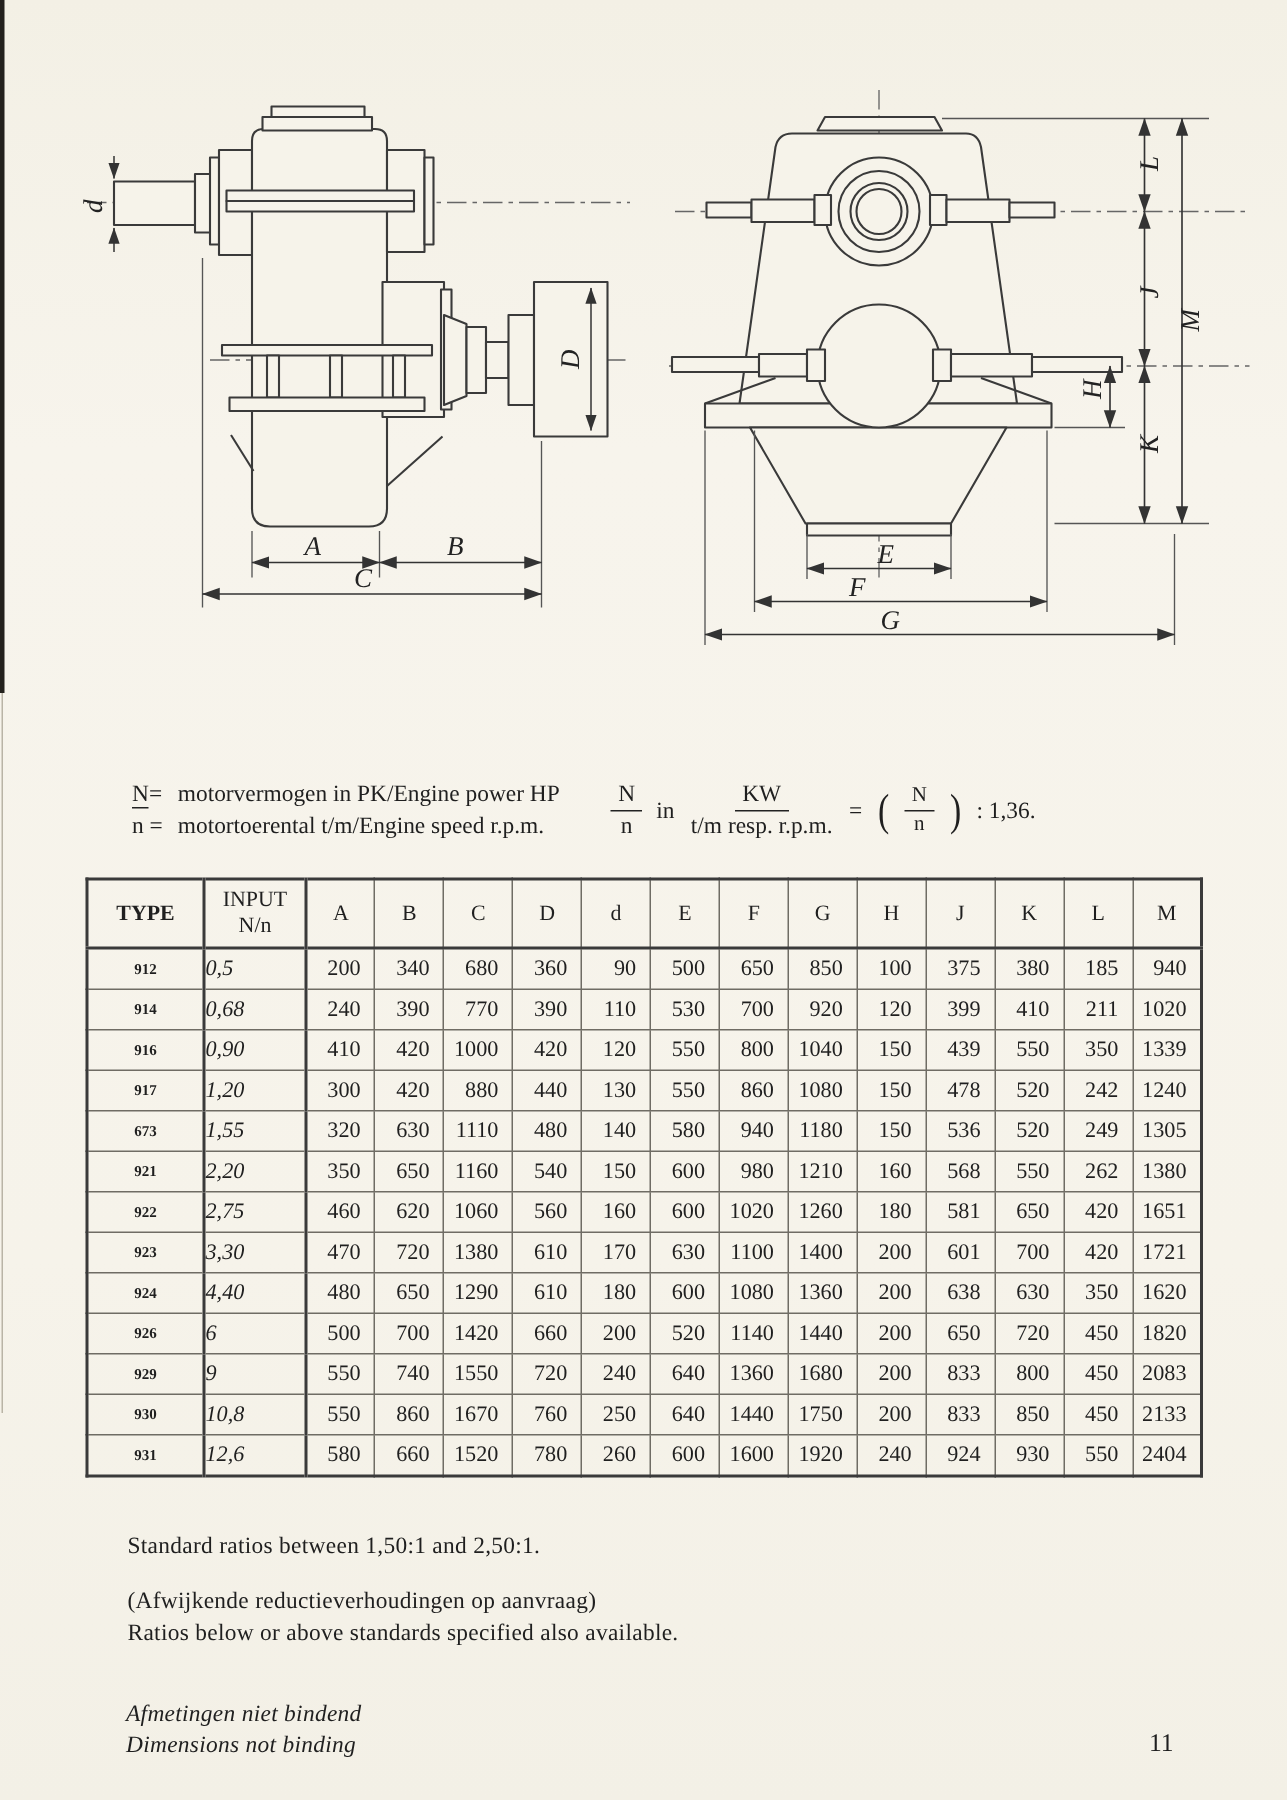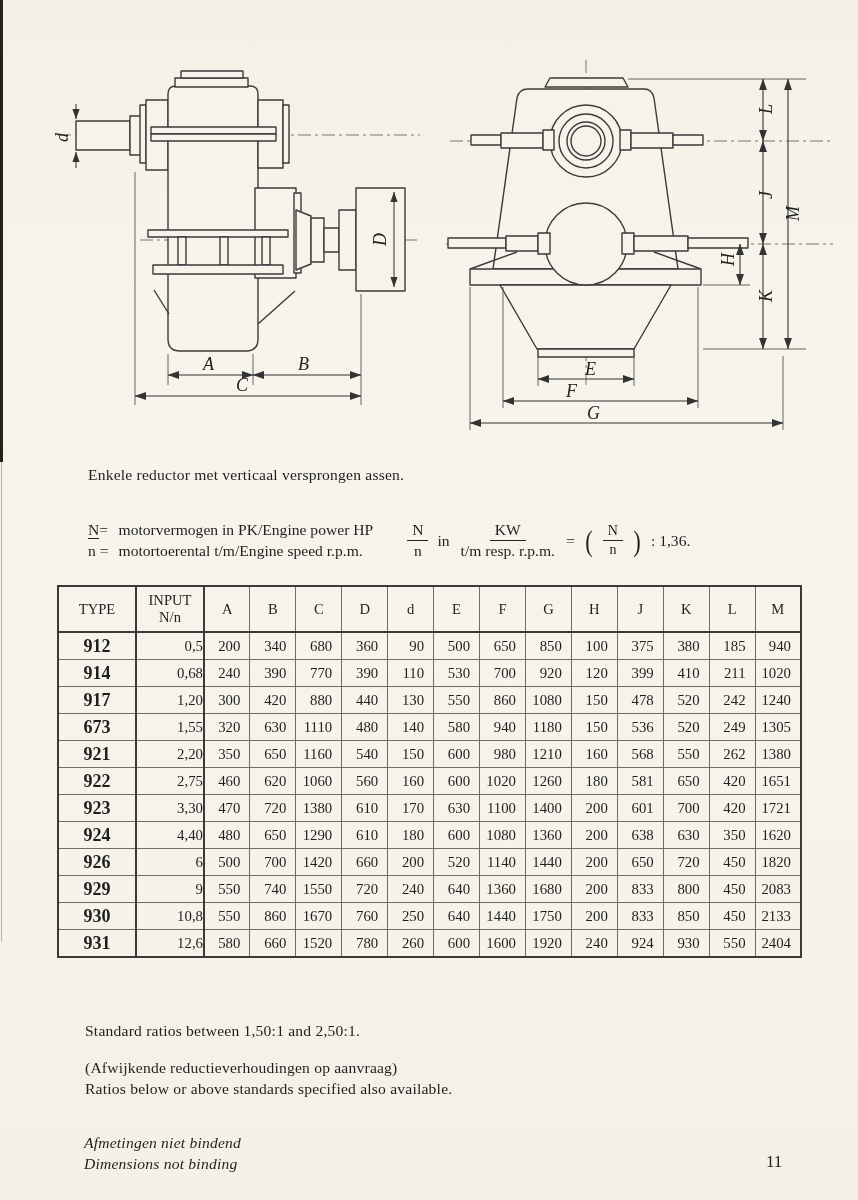--- a/index.html
+++ b/index.html
@@ -28,24 +28,24 @@
   .bigparen { font-size:30px; font-weight:400; line-height:1; transform:scaleX(.75); }
   .smallfrac { font-size:14px; }
 
   
   table.dim-table { border-collapse:collapse; table-layout:fixed; width:745px;
     border:2px solid #3a3a3a; background:transparent; }
   .dim-table th, .dim-table td { border:1px solid #6f6c64; }
   .dim-table th { font-weight:normal; font-size:14.6px; height:44px; text-align:center; padding:0; }
   .dim-table thead tr { border-bottom:2px solid #3a3a3a; }
   .dim-table td { height:26px; font-size:14.8px; text-align:right; padding:0 9px 0 0; }
-  .dim-table th.col-type { width:76px; }
+  .dim-table th.col-type { width:76px;font-weight:bold; }
   .dim-table th.col-input { width:66px; }
-  .dim-table td.col-type { text-align:center; font-weight:bold; padding:0; font-size:18px; }
-  .dim-table td.col-input { text-align:right; padding:0; }
+  .dim-table td.col-type { text-align:center; font-weight:bold; padding:0; font-size:10px; }
+  .dim-table td.col-input { text-align:left; padding:0;font-style:italic; }
   .dim-table .col-type { border-right:2px solid #3a3a3a; }
   .dim-table .col-input { border-right:2px solid #3a3a3a; }
 
   .pagenum { font-size:17px; }
 
   
   svg text { fill:#222; font-family:"Liberation Serif", serif; }
   .lab { font-style:italic; font-size:18px; }
 </style>
 </head>
@@ -203,21 +203,20 @@
       <path d="M100,323 H196" marker-start="url(#arrR)" marker-end="url(#arrR)"></path>
       <path d="M65,345 H260" marker-start="url(#arrR)" marker-end="url(#arrR)"></path>
       <path d="M32,367 H345" marker-start="url(#arrR)" marker-end="url(#arrR)"></path>
     </g>
     <text class="lab" x="147" y="319">E</text>
     <text class="lab" x="128" y="341">F</text>
     <text class="lab" x="149" y="363">G</text>
   </svg>
 
   <div class="abs txt" style="left:88px; top:464px;">
-    <div>Enkele reductor met verticaal versprongen assen.</div>
   </div>
 
   <div class="abs formula-wrap" style="left:88px; top:521px;">
     <div class="nn-def">
       <span><span class="ubar">N</span><span>=</span></span>
       <span>motorvermogen in PK/Engine power HP</span>
       <span><span>n</span> <span>=</span></span>
       <span>motortoerental t/m/Engine speed r.p.m.</span>
     </div>
     <div class="expr">
@@ -290,20 +289,37 @@
           <td>530</td>
           <td>700</td>
           <td>920</td>
           <td>120</td>
           <td>399</td>
           <td>410</td>
           <td>211</td>
           <td>1020</td>
         </tr>
         <tr>
+          <td class="col-type">916</td>
+          <td class="col-input">0,90</td>
+          <td>410</td>
+          <td>420</td>
+          <td>1000</td>
+          <td>420</td>
+          <td>120</td>
+          <td>550</td>
+          <td>800</td>
+          <td>1040</td>
+          <td>150</td>
+          <td>439</td>
+          <td>550</td>
+          <td>350</td>
+          <td>1339</td>
+        </tr>
+        <tr>
           <td class="col-type">917</td>
           <td class="col-input">1,20</td>
           <td>300</td>
           <td>420</td>
           <td>880</td>
           <td>440</td>
           <td>130</td>
           <td>550</td>
           <td>860</td>
           <td>1080</td>

